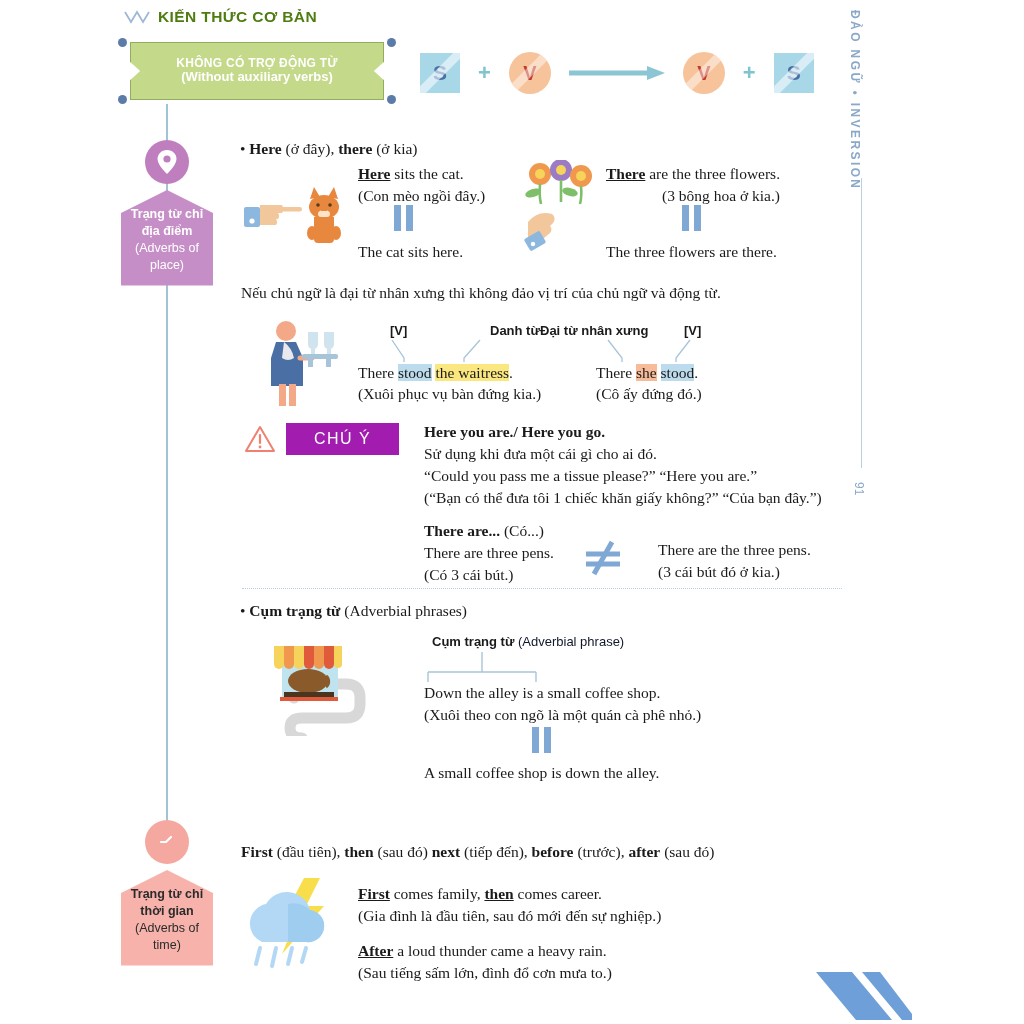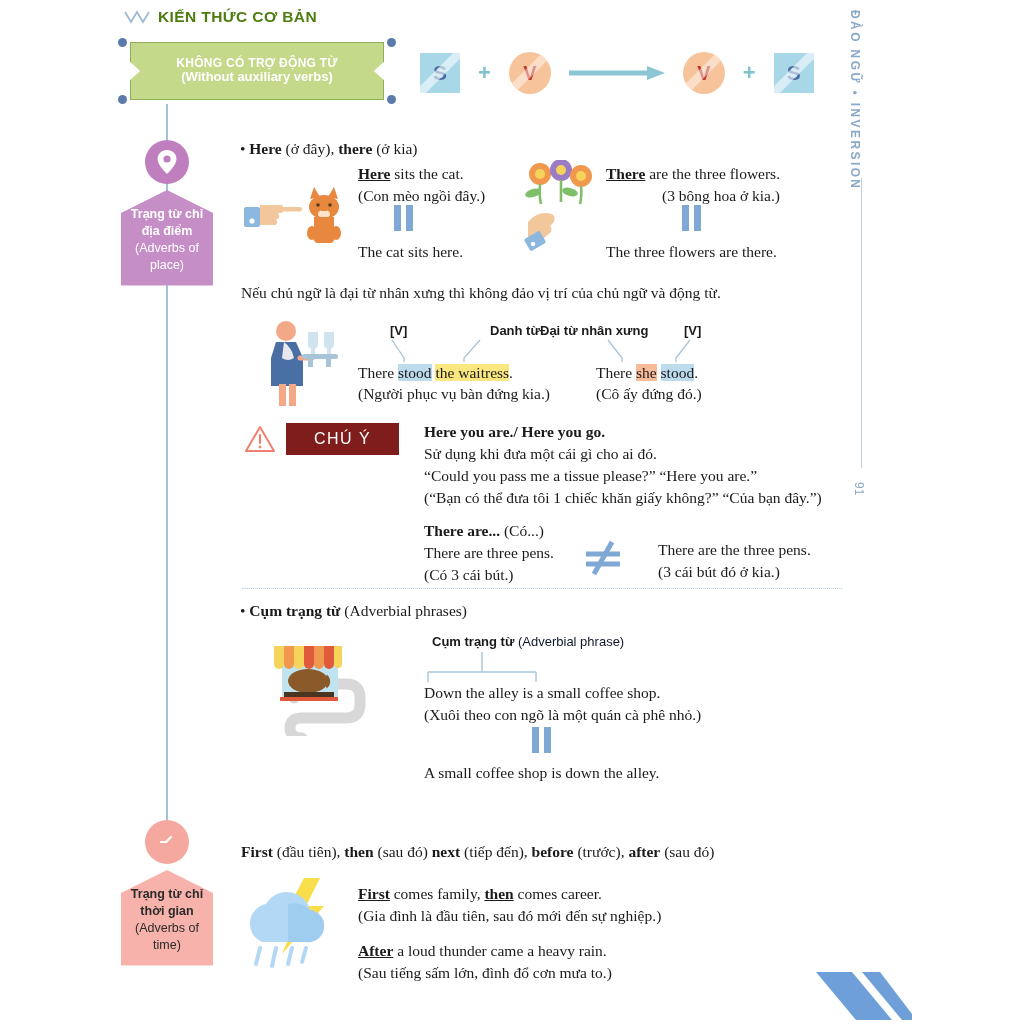--- a/index.html
+++ b/index.html
@@ -111,21 +111,21 @@
 
   .eqbars { display: flex; gap: 5px; }
   .eqbars i { display: block; width: 7px; height: 26px; background: #7fa8d4; }
 
   .lbl {
     font-family: "Liberation Sans", sans-serif; font-weight: bold; font-size: 13px; color: #1a1a1a;
   }
   .lbl-plain { font-family: "Liberation Sans", sans-serif; font-size: 13px; color: #0f172a; }
 
   .note-badge {
-    background: #7f1d1d; color: #ffffff; font-family: "Liberation Sans", sans-serif;
+    background: #a21caf; color: #ffffff; font-family: "Liberation Sans", sans-serif;
     font-size: 16px; letter-spacing: 1.5px; padding: 7px 28px; display: inline-block; text-align: right;
   }
 
   .divider { position: absolute; height: 1px; border-top: 1px dotted #b9cfe2; }
 
   .chev { position: absolute; }
 </style>
 </head>
 <body>
 
@@ -299,21 +299,21 @@
 
   <div class="lbl" style="position:absolute; left:390px; top:323px;">[V]</div>
   <div class="lbl" style="position:absolute; left:462px; top:323px;margin-left:28px;">Danh từ</div>
   <svg style="position:absolute; left:388px; top:338px;" width="140" height="26">
     <polyline points="4,2 16,20 16,24" fill="none" stroke="#a8c4d8" stroke-width="1.3"></polyline>
     <polyline points="92,2 76,20 76,24" fill="none" stroke="#a8c4d8" stroke-width="1.3"></polyline>
   </svg>
   <div class="line" style="position:absolute; left:358px; top:362px;">
     <span>There </span><span class="hl-blue">stood</span><span> </span><span class="hl-yellow">the waitress</span><span>.</span>
   </div>
-  <div class="line" style="position:absolute; left:358px; top:383px;">(Người phục vụ bàn đứng kia.)</div>
+  <div class="line" style="position:absolute; left:358px; top:383px;">(Xuôi phục vụ bàn đứng kia.)</div>
 
   <div class="lbl" style="position:absolute; left:540px; top:323px;">Đại từ nhân xưng</div>
   <div class="lbl" style="position:absolute; left:684px; top:323px;">[V]</div>
   <svg style="position:absolute; left:596px; top:338px;" width="110" height="26">
     <polyline points="12,2 26,20 26,24" fill="none" stroke="#a8c4d8" stroke-width="1.3"></polyline>
     <polyline points="94,2 80,20 80,24" fill="none" stroke="#a8c4d8" stroke-width="1.3"></polyline>
   </svg>
   <div class="line" style="position:absolute; left:596px; top:362px;">
     <span>There </span><span class="hl-orange">she</span><span> </span><span class="hl-blue">stood</span><span>.</span>
   </div>

